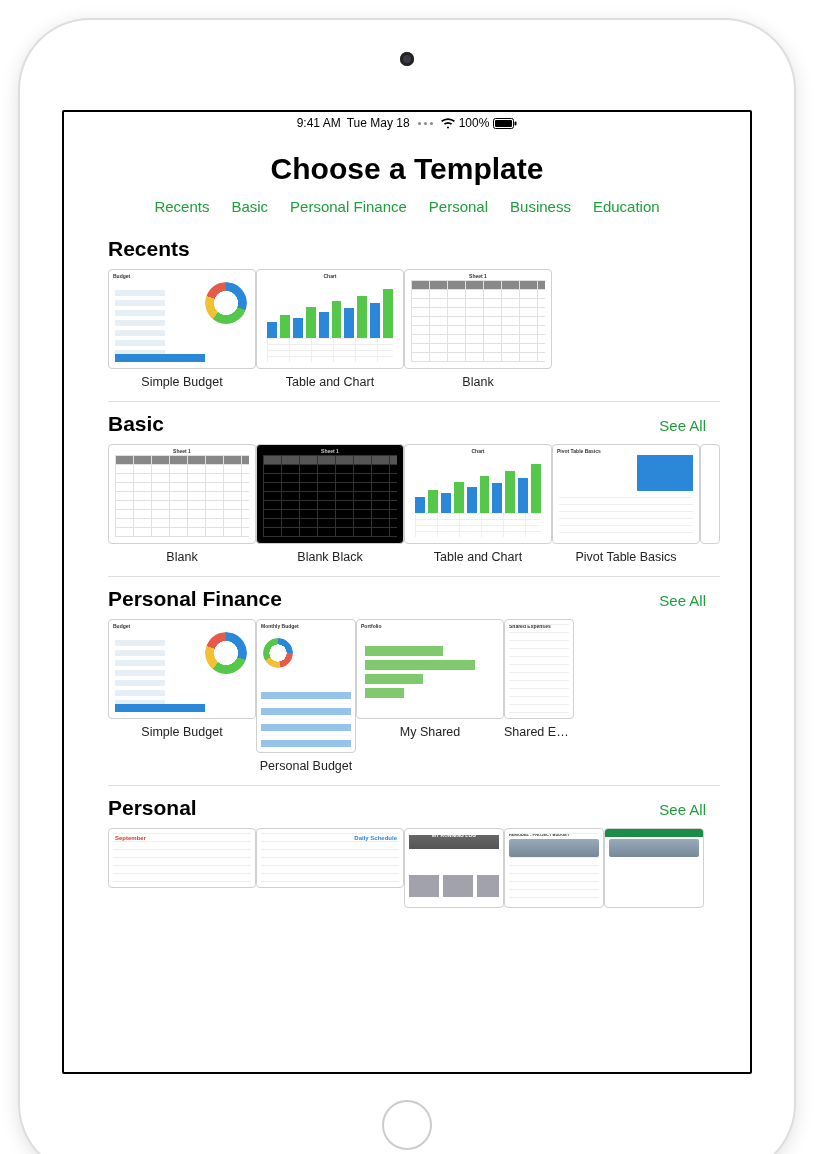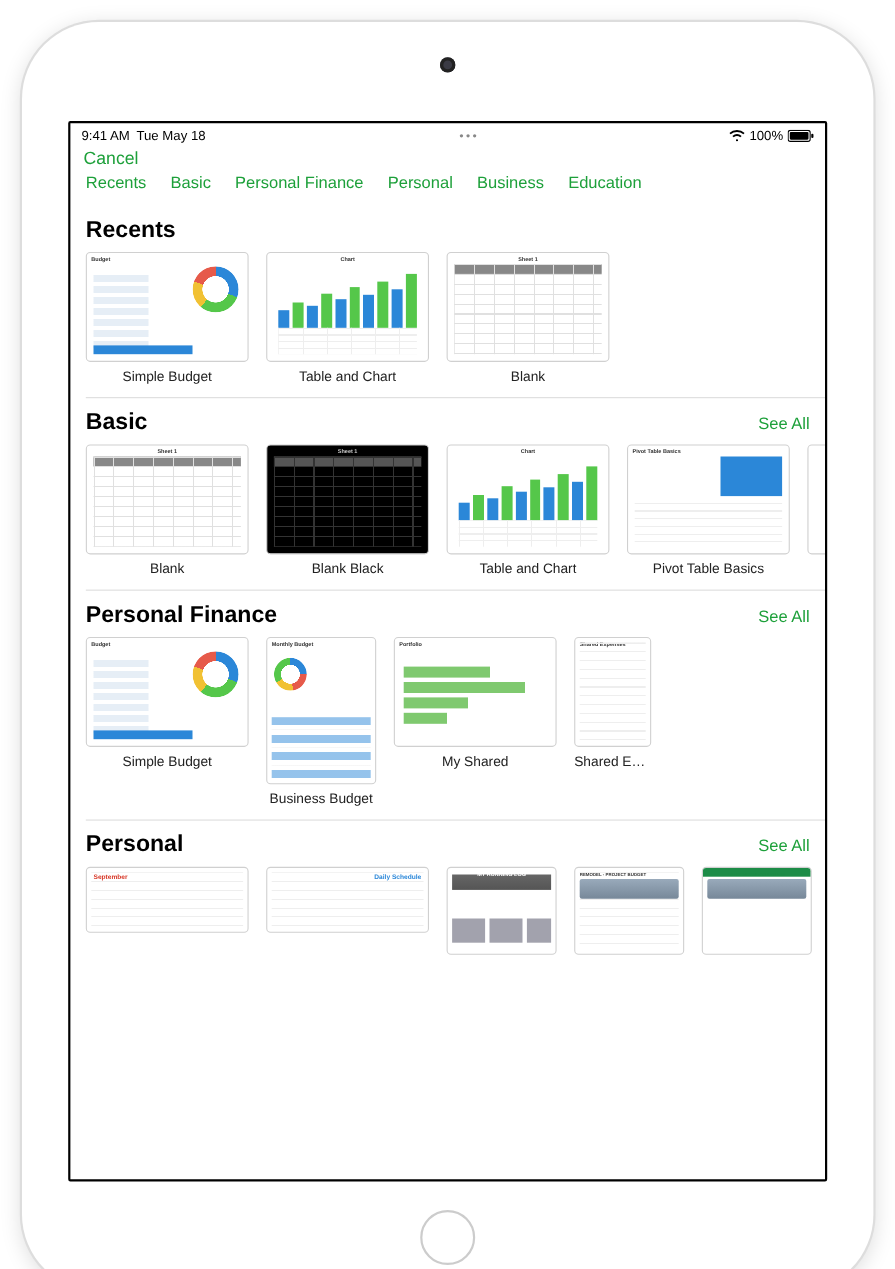--- a/index.html
+++ b/index.html
@@ -46,20 +46,21 @@
     top: 90px;
     left: 42px;
     right: 42px;
     bottom: 100px;
     border: 2px solid #000;
     border-radius: 2px;
     background: #fff;
     overflow: hidden;
     display: flex;
     flex-direction: column;
+    align-items: center;
   }
   
   .status {
     height: 22px;
     display: flex;
     align-items: center;
     font-size: 12px;
     padding: 0 10px;
     gap: 8px;
     font-weight: 500;
@@ -105,21 +106,20 @@
   .section-head h2 {
     font-size: 21px;
     font-weight: 700;
   }
   .see-all {
     color: #1da03a;
     font-size: 15px;
   }
   .row {
     display: flex;
-    gap: 16px;
     padding-bottom: 6px;
   }
   .divider {
     border-top: 1px solid #ddd;
     margin: 6px 0 0 0;
   }
   .card {
     flex: 0 0 auto;
     display: flex;
     flex-direction: column;
@@ -267,24 +267,22 @@
         <span class="battery">
           <svg width="24" height="11" viewBox="0 0 24 11">
               <rect x="0.5" y="0.5" width="20" height="10" rx="2" fill="none" stroke="#000"></rect>
               <rect x="2" y="2" width="17" height="7" rx="1" fill="#000"></rect>
               <rect x="21.5" y="3.5" width="2" height="4" rx="1" fill="#000"></rect>
             </svg>
         </span>
       </div>
     </div>
 
-    <div class="nav">
-      <span class="cancel">Cancel</span>
-    </div>
-
+
+    <h1 class="title">Choose a Template</h1>
 
     <div class="tabs">
       <span>Recents</span>
       <span>Basic</span>
       <span>Personal Finance</span>
       <span>Personal</span>
       <span>Business</span>
       <span>Education</span>
     </div>
 
@@ -391,21 +389,21 @@
           <div class="thumb land donut budget-lines">
             <div class="mini-title left">Budget</div>
             <div class="blue-row"></div>
           </div>
           <div class="caption">Simple Budget</div>
         </div>
         <div class="card">
           <div class="thumb port donut-sm lines-bottom">
             <div class="mini-title left">Monthly Budget</div>
           </div>
-          <div class="caption">Business Budget</div>
+          <div class="caption">Personal Budget</div>
         </div>
         <div class="card">
           <div class="thumb land hbars">
             <div class="mini-title left">Portfolio</div>
           </div>
           <div class="caption">My Shared</div>
         </div>
         <div class="card">
           <div class="thumb land stripe-thin" style="width:70px">
             <div class="mini-title left">Shared Expenses</div>

